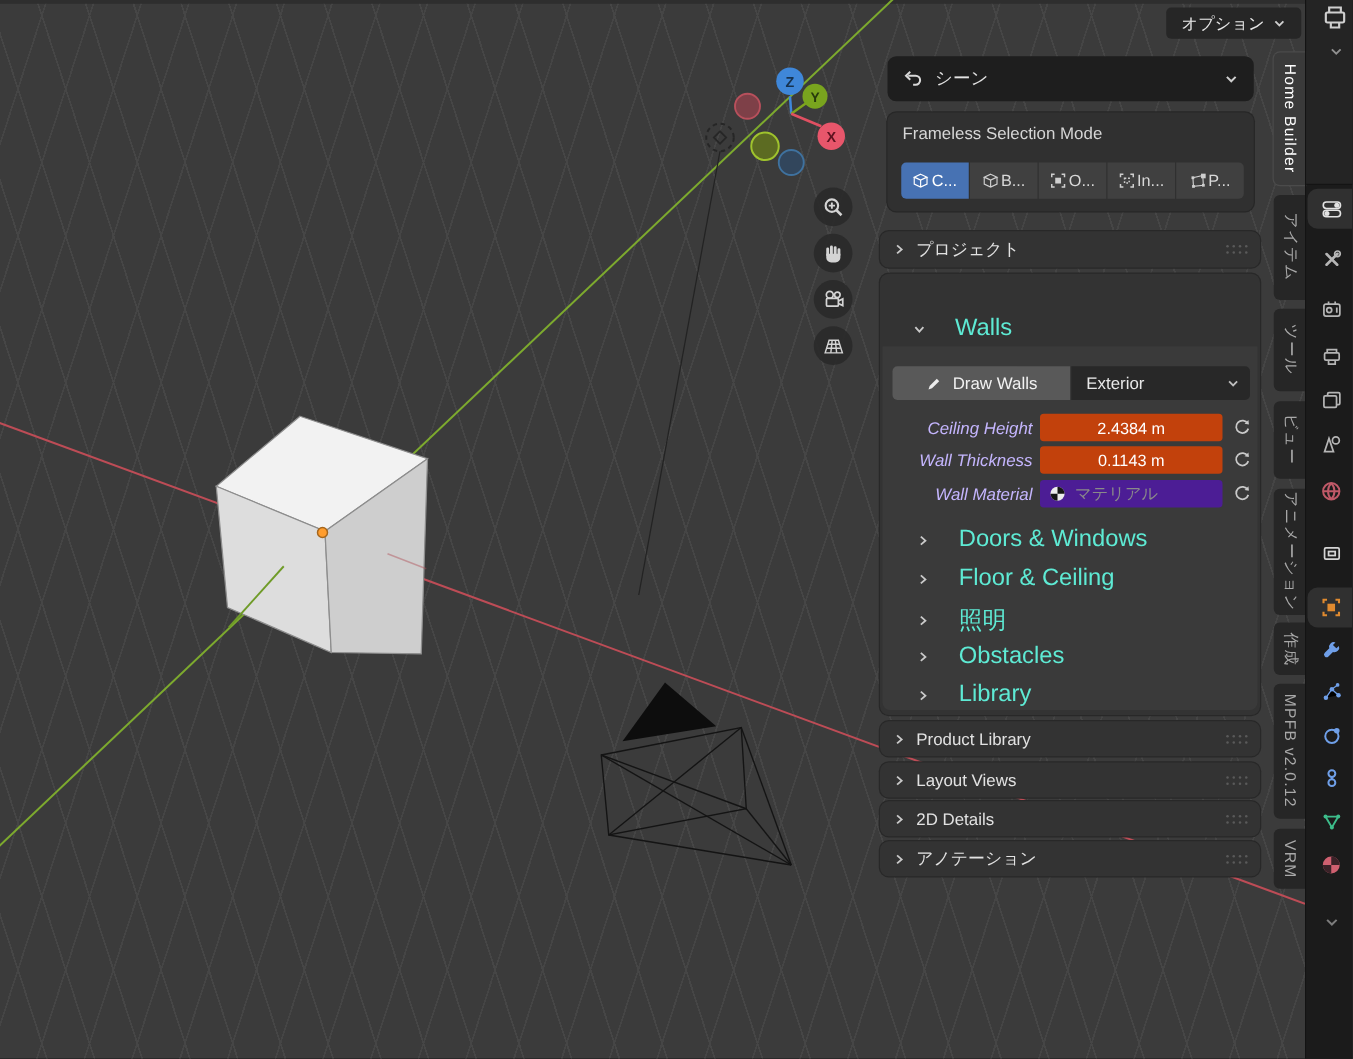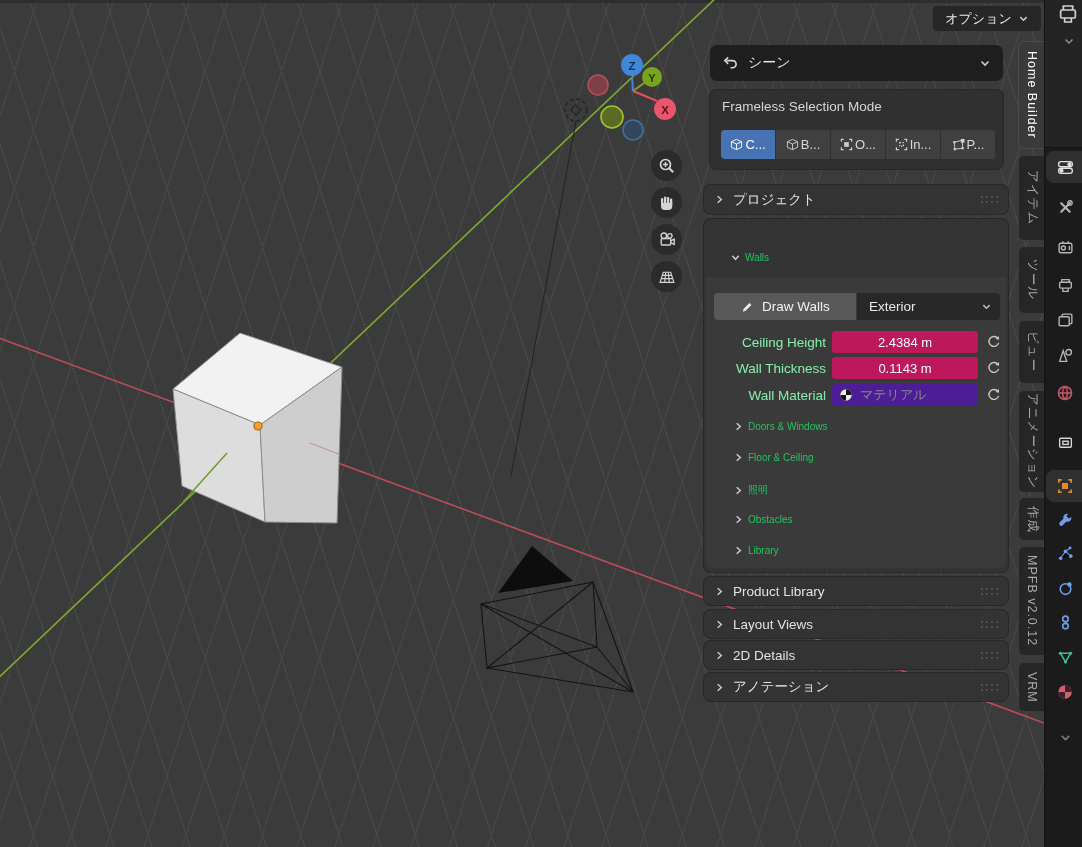--- a/index.html
+++ b/index.html
@@ -35,30 +35,30 @@
   .segbtn.first{border-radius:4px 0 0 4px;}
   .segbtn.last{border-radius:0 4px 4px 0;}
   .segbtn.active{background:#4772b3;color:#fff;}
   .panel{position:absolute;left:704px;width:304px;background:#333;border-radius:7px;
          box-shadow:0 0 0 1px #282828;}
   .phdr{display:flex;align-items:center;height:29px;padding:0 10px;gap:8px;font-size:13.5px;color:#e2e2e2;}
   .phdr .spacer{flex:1;}
   .handle{position:relative;width:17px;height:7px;opacity:.85;}
   .handle i{position:absolute;left:0;top:0;width:2px;height:2px;border-radius:50%;background:#616161;
      box-shadow:5px 0 #616161,10px 0 #616161,15px 0 #616161,0 5px #616161,5px 5px #616161,10px 5px #616161,15px 5px #616161;}
-  .subrow{position:absolute;display:flex;align-items:center;gap:4px;font-size:10px;color:#22c55e;}
+  .subrow{position:absolute;display:flex;align-items:center;gap:23px;font-size:19px;color:#5eead4;}
   .subbody{position:absolute;left:2px;top:58px;width:300px;height:291px;background:#3a3a3a;
            border-radius:0 0 6px 6px;}
   .dwbtn{position:absolute;left:8px;top:16px;width:142px;height:27px;background:#595959;border-radius:4px 0 0 4px;
          display:flex;align-items:center;justify-content:center;gap:8px;font-size:13.5px;color:#f2f2f2;}
   .extdd{position:absolute;left:151px;top:16px;width:143px;height:27px;background:#282828;border-radius:0 4px 4px 0;
          display:flex;align-items:center;padding:0 8px 0 12px;font-size:13.5px;color:#e8e8e8;}
   .extdd .spacer{flex:1;}
-  .flabel{position:absolute;width:120px;text-align:right;font-size:13.5px;color:#86efac;}
-  .vfield{position:absolute;left:126px;width:146px;height:22px;background:#be185d;border-radius:3px;
+  .flabel{position:absolute;width:120px;text-align:right;font-size:13.5px;color:#c4b5fd;font-style:italic;}
+  .vfield{position:absolute;left:126px;width:146px;height:22px;background:#c2410c;border-radius:3px;
           display:flex;align-items:center;justify-content:center;font-size:13px;color:#fff;}
   .mfield{position:absolute;left:126px;width:146px;height:22px;background:#4c1d95;border-radius:3px;
           display:flex;align-items:center;gap:7px;padding:0 7px;font-size:13px;color:#8a8a8a;}
   .refbtn{position:absolute;left:278px;width:18px;height:18px;display:flex;align-items:center;justify-content:center;}
   
   .vtab{position:absolute;left:1019px;width:26px;background:#262626;border-radius:5px 0 0 5px;
         display:flex;align-items:center;justify-content:center;writing-mode:vertical-rl;text-orientation:sideways;
         font-size:12.5px;color:#a9a9a9;letter-spacing:1px;overflow:hidden;}
   .vtab.active{background:#3a3a3a;color:#fff;box-shadow:0 0 0 1px #4b4b4b;}
   

